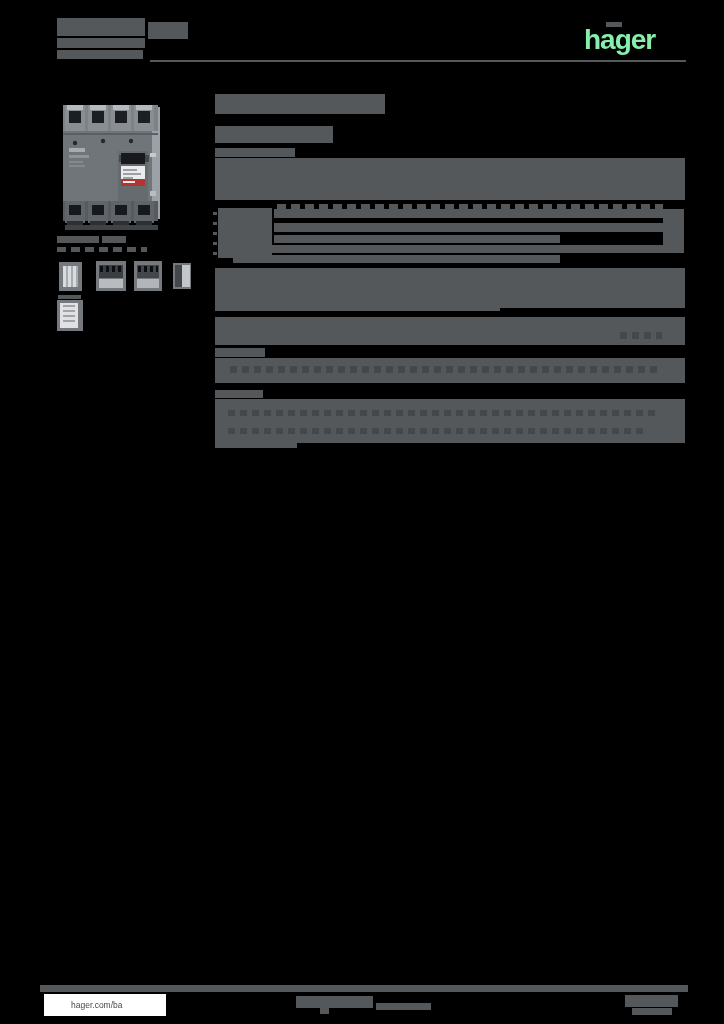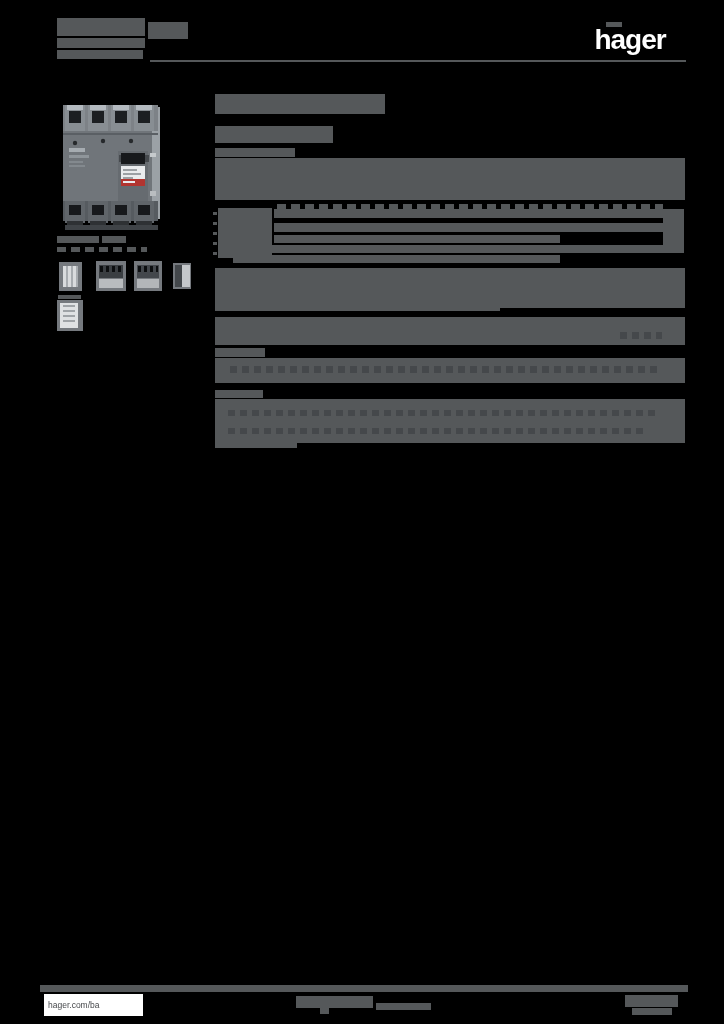--- a/index.html
+++ b/index.html
@@ -26,21 +26,21 @@
                        linear-gradient(#43474c,#43474c),linear-gradient(#b3b6b9,#b3b6b9);
       background-size:20px 6px,22px 13px,22px 9px;
       background-position:4px 5px,3px 4px,3px 18px;}
   .t4{left:173px;top:263px;width:18px;height:26px;
       background-image:linear-gradient(#43474b,#43474b),linear-gradient(#c4c7ca,#c4c7ca);
       background-size:7px 22px,8px 22px;background-position:2px 2px,9px 2px;}
   .t5{left:57px;top:300px;width:26px;height:31px;
       background-image:repeating-linear-gradient(#9fa3a7 0 2px,rgba(0,0,0,0) 2px 5px),
                        linear-gradient(#dfe1e3,#dfe1e3);
       background-size:12px 19px,18px 25px;background-position:6px 5px,3px 3px;}
-  .footer-box{position:absolute;left:44px;top:994px;width:99px;height:22px;background:#ffffff;}
+  .footer-box{position:absolute;left:44px;top:994px;width:99px;height:22px;background:#ffffff;padding-left:23px;}
   .footer-box span{display:block;padding-left:4px;font-size:8.5px;line-height:22px;color:#47494c;}
 </style>
 </head>
 <body>
 
 <div class="page">
 
   <div id="bars-layer">
       <div class="bar s-solid" style="left: 57px; top: 18px; width: 88px; height: 18px;"></div>
       <div class="bar s-solid" style="left: 148px; top: 22px; width: 40px; height: 17px;"></div>
@@ -82,21 +82,21 @@
       <div class="bar s-dark" style="left: 228px; top: 428px; width: 415px; height: 6px;"></div>
       <div class="bar s-solid" style="left: 215px; top: 443px; width: 82px; height: 5px;"></div>
       <div class="bar s-solid" style="left: 40px; top: 985px; width: 648px; height: 7px;"></div>
       <div class="bar s-solid" style="left: 296px; top: 996px; width: 77px; height: 12px;"></div>
       <div class="bar s-solid" style="left: 376px; top: 1003px; width: 55px; height: 7px;"></div>
       <div class="bar s-solid" style="left: 320px; top: 1008px; width: 9px; height: 6px;"></div>
       <div class="bar s-solid" style="left: 625px; top: 995px; width: 53px; height: 12px;"></div>
       <div class="bar s-solid" style="left: 632px; top: 1008px; width: 40px; height: 7px;"></div>
     </div>
 
-  <div class="logo" id="logo" style="color: #ffffff; text-align: center;">hager</div>
+  <div class="logo" id="logo" style="color: #86efac;">hager</div>
 
   <div class="photo">
     <svg width="113" height="140" viewBox="0 0 113 140" xmlns="http://www.w3.org/2000/svg">
       <rect x="6" y="10" width="95" height="116" fill="#70757a"></rect>
       <rect x="95" y="12" width="8" height="112" fill="#9ba1a6"></rect>
       <rect x="6" y="10" width="95" height="26" fill="#7d8287"></rect>
       <g>
         <rect x="8" y="10" width="20" height="26" fill="#888e93"></rect>
           <rect x="10" y="10" width="16" height="5" fill="#b4bac0"></rect>
           <rect x="12" y="16" width="12" height="12" fill="#1c1f22"></rect>

